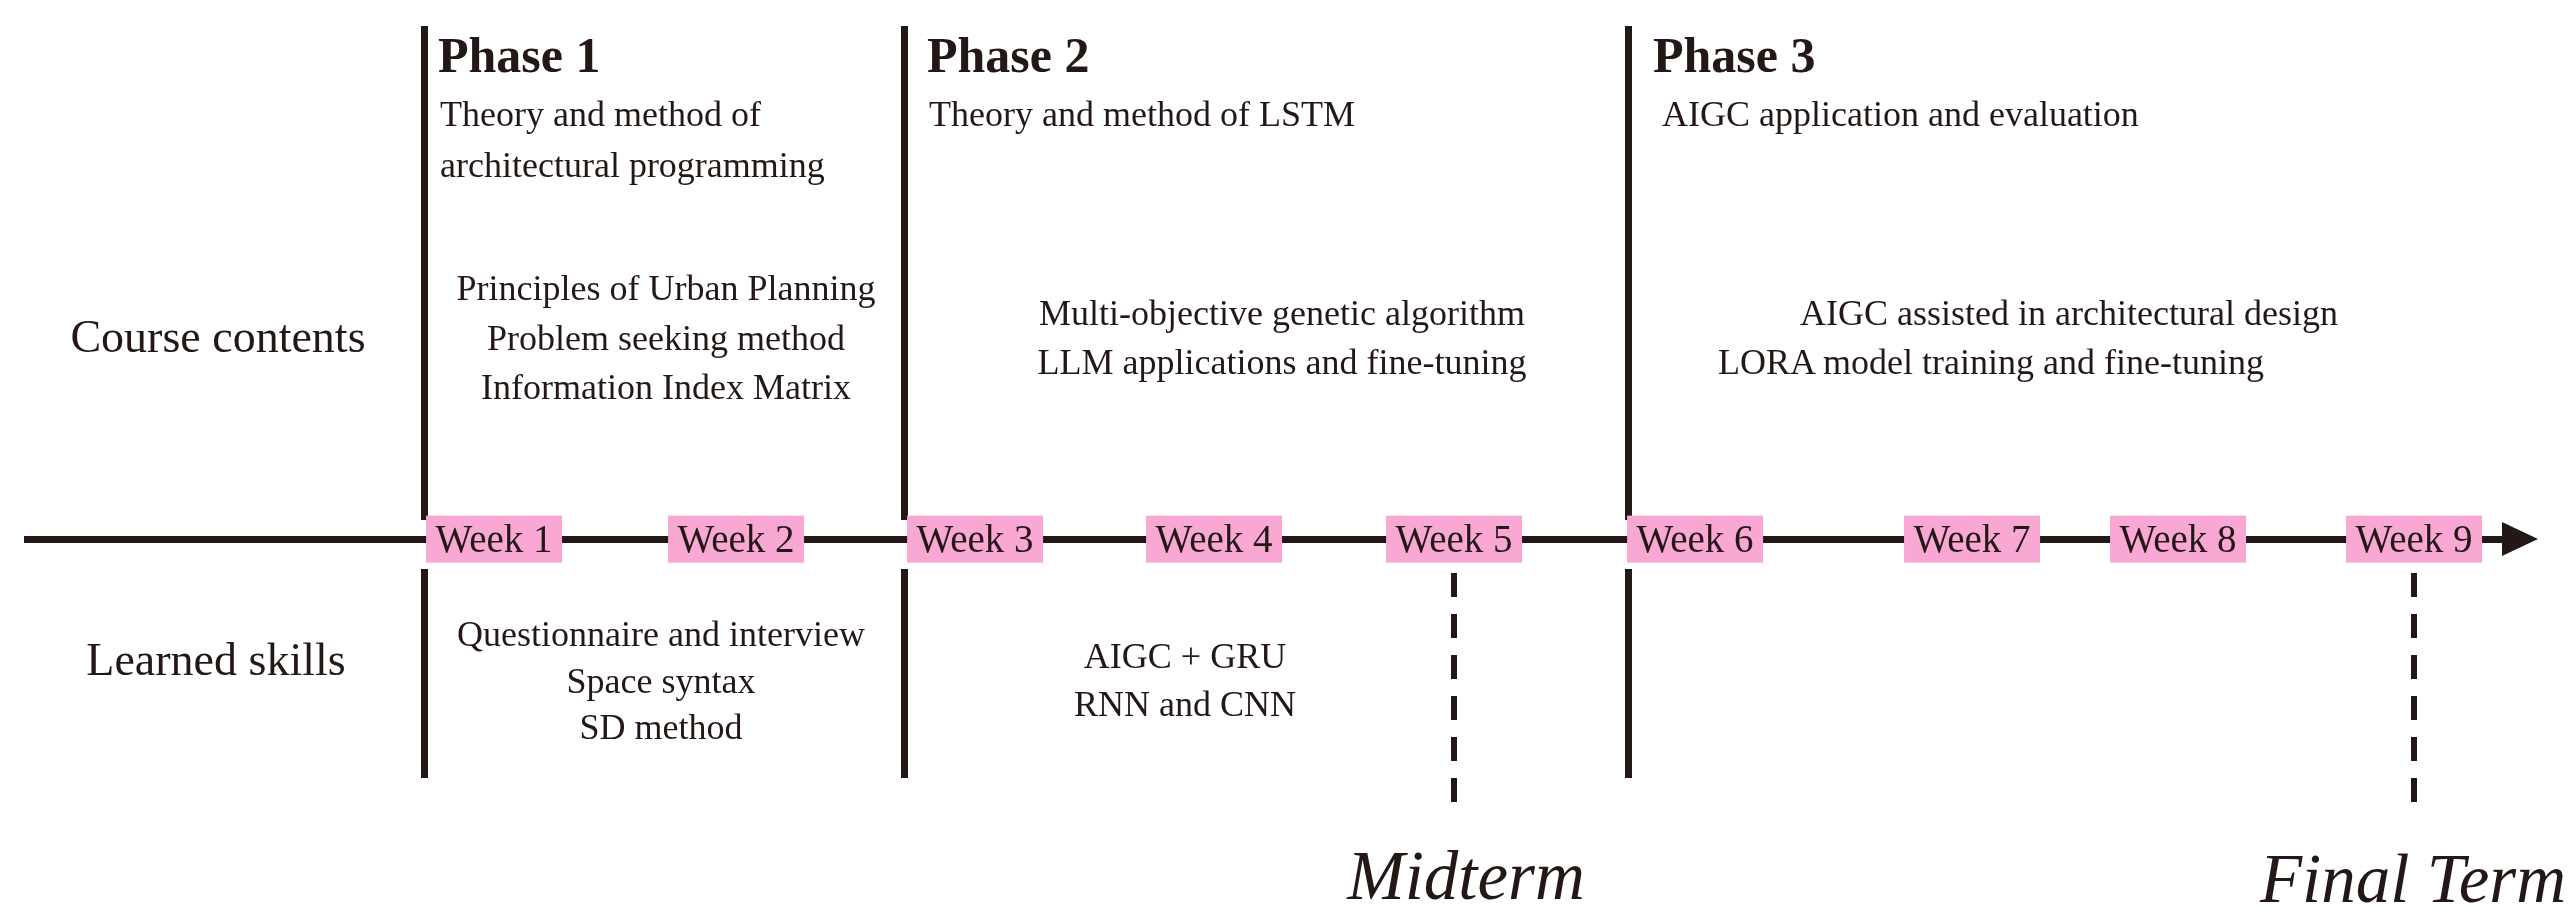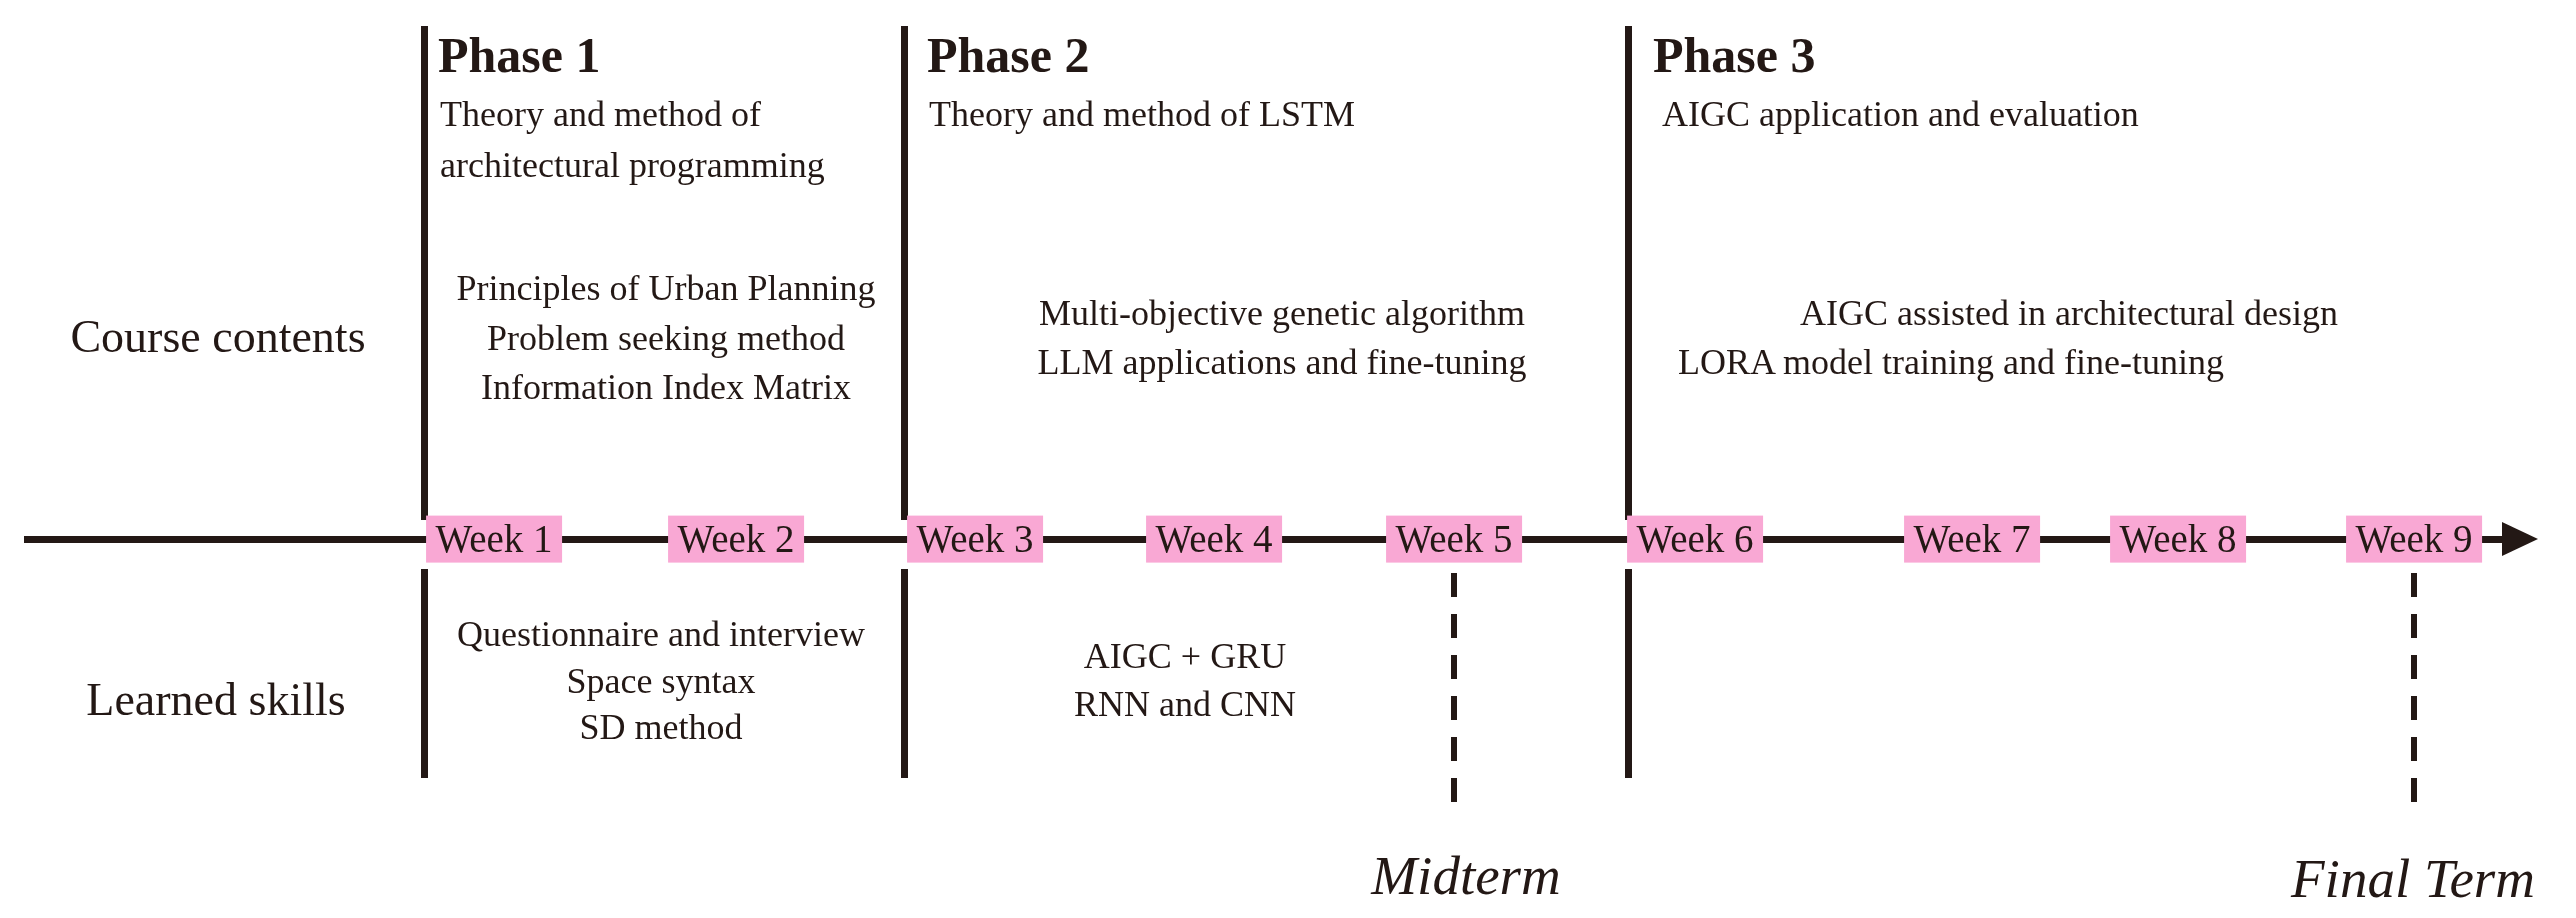--- a/index.html
+++ b/index.html
@@ -14,41 +14,41 @@
   }
   .abs { position:absolute; }
   
   .c { transform:translate(-50%,-50%); white-space:nowrap; text-align:center; line-height:1.2; }
   
   .l { transform:translateY(-50%); white-space:nowrap; line-height:1.2; }
   .rowlabel  { font-weight:normal; font-size:46px; }
   .phasetitle{ font-weight:bold; font-size:50px; }
   .body      { font-size:36px; }
   .week      { font-size:39px; background:#f9a8d4; padding:0 9.4px; }
-  .milestone { font-style:italic; font-size:55px; }
+  .milestone { font-style:italic; font-size:69px; }
   .vbar  { width:7px;  background:var(--ink); }
   .hline { height:7px; background:var(--ink); }
   .dashline {
     width:6.3px;
     background:repeating-linear-gradient(180deg, var(--ink) 0 23.5px, transparent 23.5px 41px);
   }
   .arrowhead {
     width:0; height:0;
     border-left:36px solid var(--ink);
     border-top:17px solid transparent;
     border-bottom:17px solid transparent;
   }
 </style>
 </head>
 <body>
 
 <div class="stage">
 
   <div class="abs c rowlabel" style="left:218px; top:337px">Course contents</div>
-  <div class="abs c rowlabel" style="left:216px; top:700px">Learned skills</div>
+  <div class="abs c rowlabel" style="left:216px; top:660px">Learned skills</div>
 
   <div class="abs vbar" style="left:421px;  top:26px;  height:494px"></div>
   <div class="abs vbar" style="left:421px;  top:569px; height:209px"></div>
   <div class="abs vbar" style="left:901px; top:26px;  height:494px"></div>
   <div class="abs vbar" style="left:901px; top:569px; height:209px"></div>
   <div class="abs vbar" style="left:1625px; top:26px;  height:494px"></div>
   <div class="abs vbar" style="left:1625px; top:569px; height:209px"></div>
 
   <div class="abs l phasetitle" style="left:438px;  top:55px">Phase 1</div>
   <div class="abs l phasetitle" style="left:927px; top:55px">Phase 2</div>
@@ -60,21 +60,21 @@
   <div class="abs l body" style="left:1662px; top:115px">AIGC application and evaluation</div>
 
   <div class="abs c body" style="left:666px;  top:289px">Principles of Urban Planning</div>
   <div class="abs c body" style="left:666px;  top:339px">Problem seeking method</div>
   <div class="abs c body" style="left:666px;  top:388px">Information Index Matrix</div>
 
   <div class="abs c body" style="left:1282px; top:314px">Multi-objective genetic algorithm</div>
   <div class="abs c body" style="left:1282px; top:363px">LLM applications and fine-tuning</div>
 
   <div class="abs c body" style="left:2069px; top:314px">AIGC assisted in architectural design</div>
-  <div class="abs c body" style="left:1951px; top:363px">LORA model training and fine-tuning</div>
+  <div class="abs c body" style="left:1991px; top:363px">LORA model training and fine-tuning</div>
 
   <div class="abs hline" style="left:23.5px; top:536px; width:2486px"></div>
   <div class="abs arrowhead" style="left:2502px; top:522px"></div>
 
   <div class="abs c week" style="left:494px;  top:539px">Week 1</div>
   <div class="abs c week" style="left:736px;  top:539px">Week 2</div>
   <div class="abs c week" style="left:975px; top:539px">Week 3</div>
   <div class="abs c week" style="left:1214px; top:539px">Week 4</div>
   <div class="abs c week" style="left:1454px; top:539px">Week 5</div>
   <div class="abs c week" style="left:1695px; top:539px">Week 6</div>

